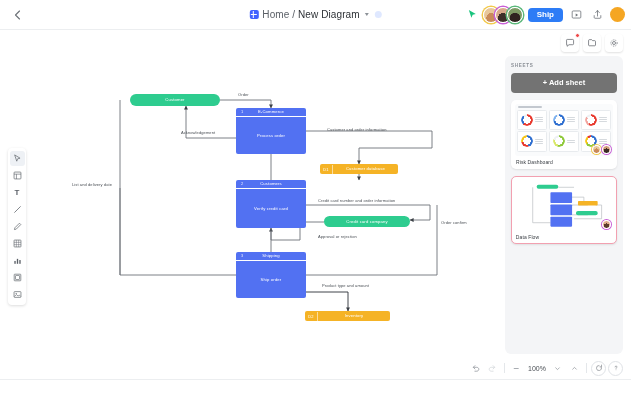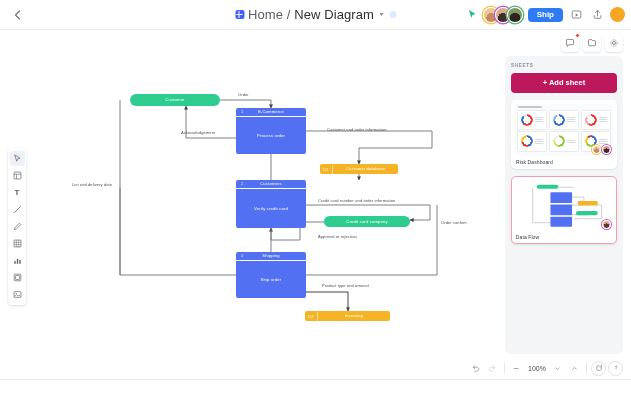--- a/index.html
+++ b/index.html
@@ -30,21 +30,21 @@
   }
   .crumb-logo {
     width: 9px; height: 9px; border-radius: 2px; background: #4262ff;
     position: relative; flex: none;
   }
   .crumb-logo::before, .crumb-logo::after {
     content: ""; position: absolute; background: #ffffff;
   }
   .crumb-logo::before { left: 3.6px; top: 1.2px; width: 0.9px; height: 6.6px; }
   .crumb-logo::after { left: 1.2px; top: 3.9px; width: 6.6px; height: 0.9px; }
-  .crumb-text { font-size: 13px; color: #5a5f66; letter-spacing: 0.1px; white-space: nowrap; }
+  .crumb-text { font-size: 10px; color: #5a5f66; letter-spacing: 0.1px; white-space: nowrap; }
   .crumb-text .cur { color: #2d3136; }
   .crumb-caret {
     width: 0; height: 0; border-left: 2.6px solid transparent;
     border-right: 2.6px solid transparent; border-top: 3px solid #8d9298;
     margin-left: 1px; cursor: pointer;
   }
   .crumb-dot {
     width: 7px; height: 7px; border-radius: 50%;
     background: #dfe8ff; margin-left: 2px; cursor: pointer;
   }
@@ -157,21 +157,21 @@
   .rightpanel {
     position: absolute; top: 56px; right: 8px; width: 118px; bottom: 40px;
     background: #f4f5f7; border-radius: 6px; padding: 7px 6px;
     overflow: hidden; z-index: 5;
   }
   .sheets-label {
     font-size: 4.6px; color: #8b9097; letter-spacing: .7px;
     font-weight: bold; margin-bottom: 5px;
   }
   .add-sheet {
-    width: 100%; background: #be185d; color: #ffffff; border: none;
+    width: 100%; background: #737373; color: #ffffff; border: none;
     border-radius: 4px; font-size: 7.5px; font-weight: bold;
     padding: 6px 0; cursor: pointer; font-family: inherit; line-height: 1;
   }
   .sheet-card {
     margin-top: 7px; background: #ffffff; border-radius: 5px;
     padding: 4px; box-shadow: 0 1px 2px rgba(0,0,0,.09);
     position: relative; cursor: pointer;
   }
   .sheet-card.selected {
     border: 1.2px solid #f2a0b0; padding: 2.8px;

